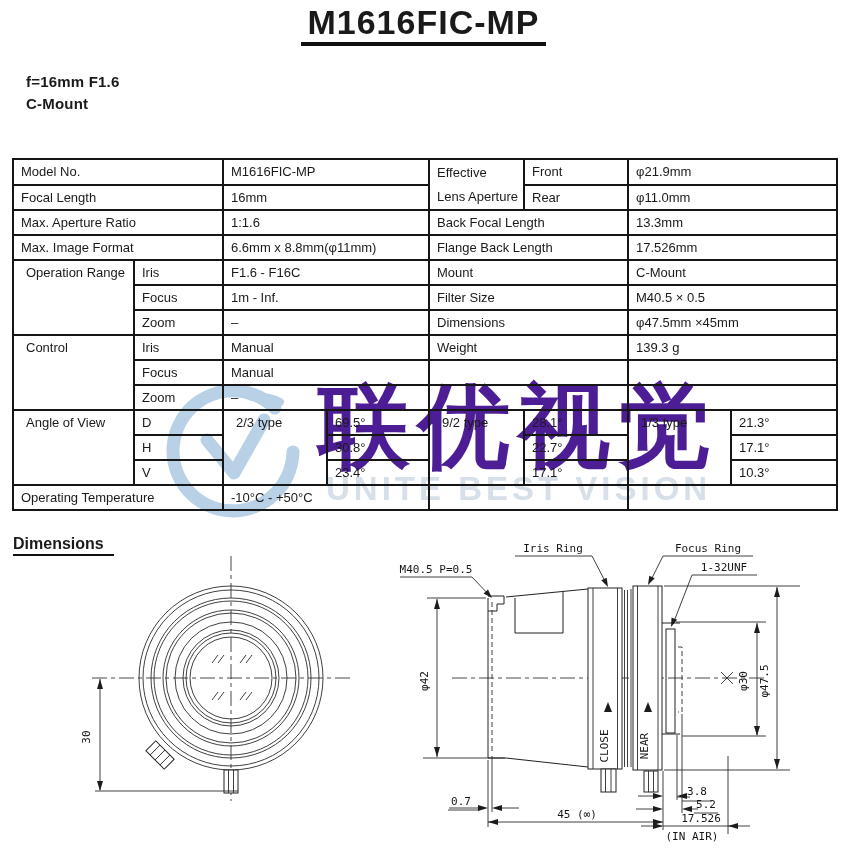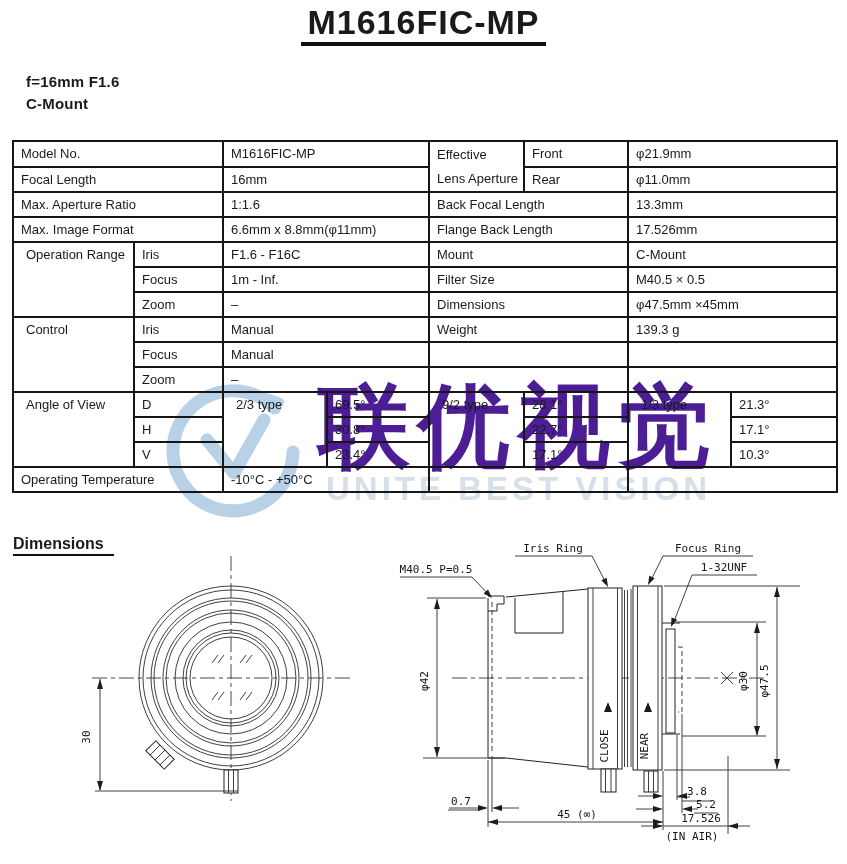--- a/index.html
+++ b/index.html
@@ -15,21 +15,21 @@
   .subtitles{position:absolute;left:14px;top:71px;font-size:15px;font-weight:bold;
     line-height:21.5px;letter-spacing:0.2px;z-index:2;margin-left:12px;}
   
   .wm{position:absolute;z-index:0;}
   .wm-cn{left:318px;top:381px;font-size:92px;font-weight:bold;color:#4c1d95;
     letter-spacing:8px;line-height:1;font-family:"DejaVu Sans",sans-serif;}
   .wm-en{left:326px;top:472px;font-size:33px;font-weight:bold;color:#d7dfe9;
     letter-spacing:4px;line-height:1;text-align:center;}
   .wm-logo{left:160px;top:383px;}
   
-  table.spec{position:absolute;left:12px;top:140px;width:824px;z-index:1;
+  table.spec{position:absolute;left:12px;top:158px;width:824px;z-index:1;
     border-collapse:collapse;table-layout:fixed;background:transparent;}
   table.spec td{border:2px solid #161616;font-size:13px;height:23px;
     padding:0 2px 0 7px;white-space:nowrap;overflow:hidden;vertical-align:middle;}
   table.spec td.vt{vertical-align:top;padding-top:4px;padding-left:12px;}
   table.spec td.eff{vertical-align:top;padding-top:1px;}
   .eff div{line-height:24px;}
   
   .dim-heading{position:absolute;left:13px;top:535px;font-size:16px;font-weight:bold;
     border-bottom:2px solid #111;padding:0 10px 1px 0;z-index:2;}
   svg.drawing{position:absolute;left:0;top:525px;z-index:1;}

